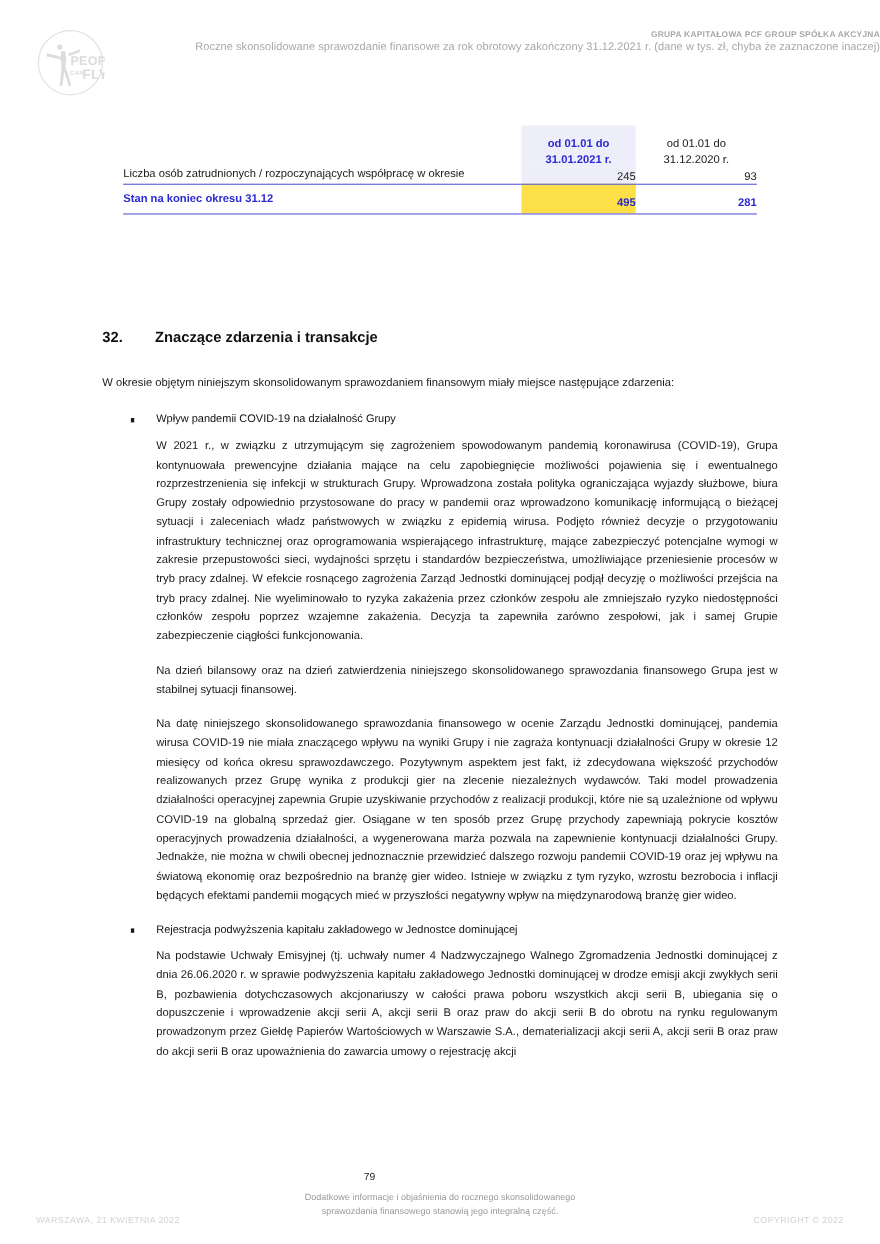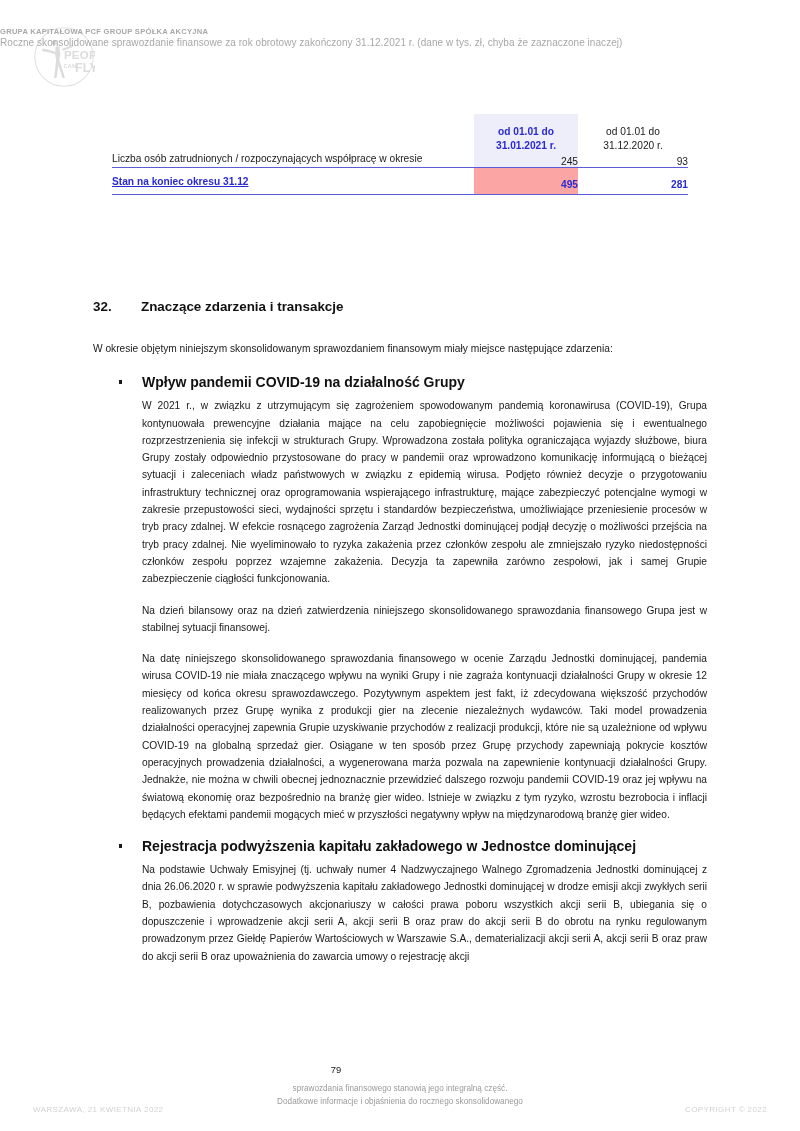--- a/index.html
+++ b/index.html
@@ -20,21 +20,21 @@
     overflow: hidden;
     box-sizing: border-box;
   }
 
   
   .doc-header {
     position: absolute;
     left: 0;
     top: 26px;
     width: 800px;
-    text-align: left;
+    text-align: right;
   }
   .doc-header .line1 {
     font-size: 7.6px;
     font-weight: bold;
     letter-spacing: 0.25px;
     color: #a8a8a8;
     line-height: 11px;
     white-space: nowrap;
   }
   .doc-header .line2 {
@@ -109,22 +109,22 @@
 
   tr.total td {
     border-top: 1.1px solid #5b5bd6;
     border-bottom: 1.1px solid #5b5bd6;
     font-weight: bold;
     color: #2a2ad0;
     padding-top: 4px;
     padding-bottom: 4px;
     height: 18px;
   }
-  tr.total td.lbl { color: #2a2ad0; text-decoration: underline; }
-  tr.total td.num.cur { background: #fca5a5; color: #2a2ad0; }
+  tr.total td.lbl { color: #2a2ad0; }
+  tr.total td.num.cur { background: #fde047; color: #2a2ad0; }
   tr.total td.num.prev { color: #2a2ad0; }
 
   
   .content {
     position: absolute;
     left: 93px;
     top: 298px;
     width: 614px;
   }
   h2.sec-title {
@@ -158,22 +158,22 @@
   ul.bullets > li::before {
     content: "";
     position: absolute;
     left: 26px;
     top: 7px;
     width: 3.4px;
     height: 3.4px;
     background: #1a1a1a;
   }
   .bullet-head {
-    font-size: 14px;
-    font-weight: bold;
+    font-size: 10px;
+    font-weight: normal;
     color: #111111;
     line-height: 18px;
     margin-bottom: 6px;
   }
   .bullet-body p {
     margin: 0 0 14px 0;
     font-size: 10.2px;
     line-height: 17.3px;
     text-align: justify;
     color: #1a1a1a;
@@ -301,19 +301,19 @@
         <div class="bullet-head">Rejestracja podwyższenia kapitału zakładowego w Jednostce dominującej</div>
         <div class="bullet-body">
           <p>Na podstawie Uchwały Emisyjnej (tj. uchwały numer 4 Nadzwyczajnego Walnego Zgromadzenia Jednostki dominującej z dnia 26.06.2020 r. w sprawie podwyższenia kapitału zakładowego Jednostki dominującej w drodze emisji akcji zwykłych serii B, pozbawienia dotychczasowych akcjonariuszy w całości prawa poboru wszystkich akcji serii B, ubiegania się o dopuszczenie i wprowadzenie akcji serii A, akcji serii B oraz praw do akcji serii B do obrotu na rynku regulowanym prowadzonym przez Giełdę Papierów Wartościowych w Warszawie S.A., dematerializacji akcji serii A, akcji serii B oraz praw do akcji serii B oraz upoważnienia do zawarcia umowy o rejestrację akcji</p>
         </div>
       </li>
     </ul>
   </div>
 
   <div class="page-number">79</div>
   <div class="footer-center">
+    <div>Dodatkowe informacje i objaśnienia do rocznego skonsolidowanego</div>
     <div>sprawozdania finansowego stanowią jego integralną część.</div>
-    <div>Dodatkowe informacje i objaśnienia do rocznego skonsolidowanego</div>
   </div>
   <div class="footer-left">WARSZAWA, 21 KWIETNIA 2022</div>
   <div class="footer-right">COPYRIGHT © 2022</div>
 
 </div>
 
 </body></html>

